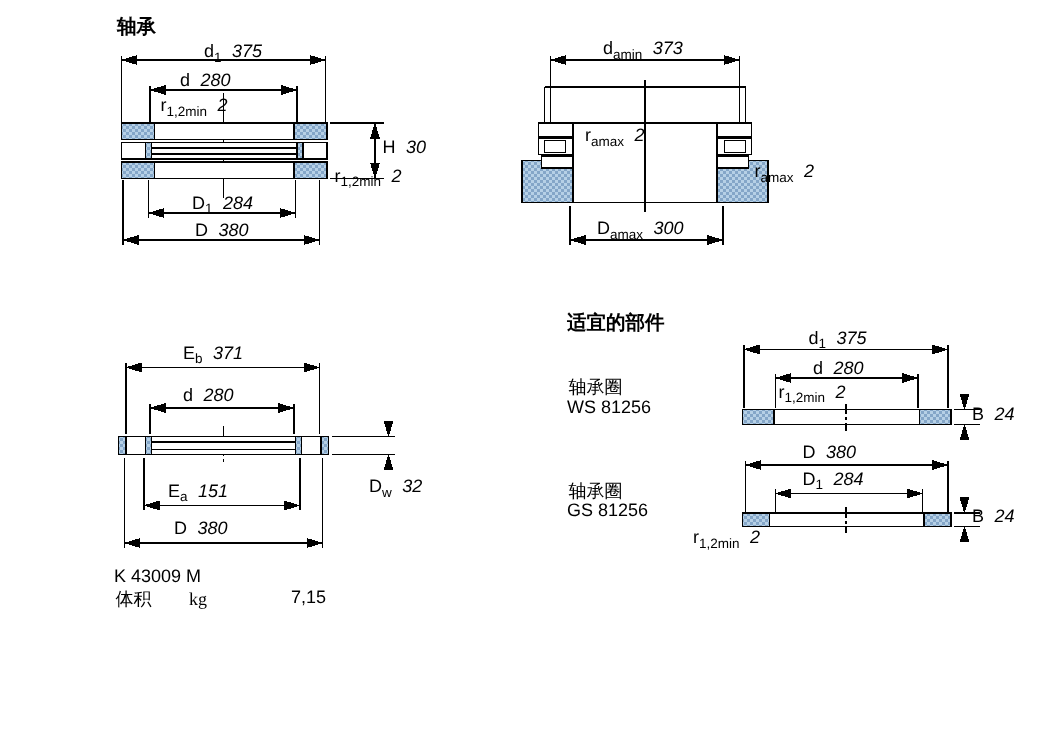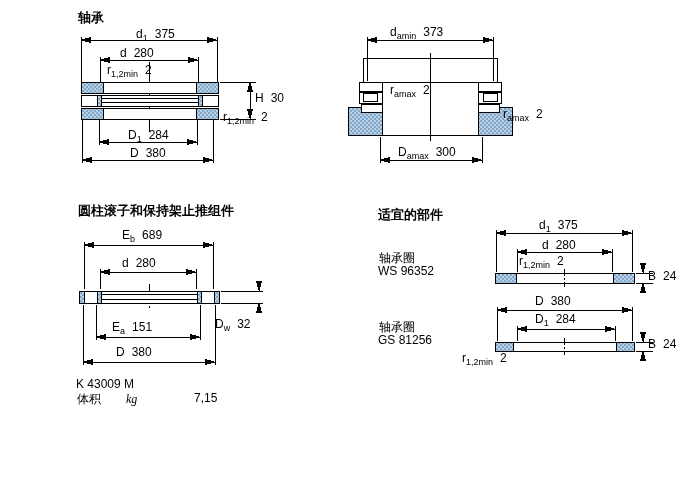--- a/index.html
+++ b/index.html
@@ -1,24 +1,24 @@
 <!DOCTYPE html>
 <html><head>
 <meta charset="utf-8">
 <style>
   html,body{margin:0;padding:0;background:#fff;}
   #page{position:relative;width:700px;height:452px;background:#ffffff;overflow:hidden;
         font-family:"Liberation Sans",sans-serif;color:#000;}
   #linework{position:absolute;left:0;top:0;}
   .dim{position:absolute;font-size:12px;line-height:13px;white-space:nowrap;}
   .dim sub{font-size:9px;line-height:9px;vertical-align:-3px;}
-  .dim .v{margin-left:7px;}
+  .dim .v{margin-left:7px;font-style:italic;}
   .title{position:absolute;font-size:13px;font-weight:bold;white-space:nowrap;}
   .txt{position:absolute;font-size:12px;white-space:nowrap;}
-  .serif{font-family:"Liberation Serif",serif;font-style:italic;}
+  .serif{font-family:"Liberation Serif",serif;}
 </style>
 </head>
 <body>
 
 <div id="page">
 
   <svg id="linework" width="700" height="500" viewBox="0 0 700 500" shape-rendering="crispEdges">
     <defs>
       <pattern id="hatch" width="4" height="4" patternUnits="userSpaceOnUse">
         <rect width="4" height="4" fill="#b6d0e6"></rect>
@@ -167,25 +167,24 @@
       <rect x="616" y="342" width="18" height="9" fill="url(#hatch)"></rect>
       <line x1="564" y1="338" x2="564" y2="355" stroke-dasharray="7 2 2 2"></line>
       <line x1="636" y1="342" x2="653" y2="342"></line>
       <line x1="636" y1="351" x2="653" y2="351"></line>
       <line x1="643" y1="334" x2="643" y2="342" marker-end="url(#arr)"></line>
       <line x1="643" y1="359" x2="643" y2="351" marker-end="url(#arr)"></line>
     </g>
   </svg>
 
   <div class="title" style="left:78px;top:9px">轴承</div>
-  <div class="title" style="left:78px;top:202px">圆柱滚子和保持架止推组件</div>
   <div class="title" style="left:378px;top:206px">适宜的部件</div>
 
   <div class="txt" style="left:379px;top:250px">轴承圈</div>
-  <div class="txt" style="left:378px;top:264px">WS 96352</div>
+  <div class="txt" style="left:378px;top:264px">WS 81256</div>
   <div class="txt" style="left:379px;top:319px">轴承圈</div>
   <div class="txt" style="left:378px;top:333px">GS 81256</div>
 
   <div class="txt" style="left:76px;top:377px">K 43009 M</div>
   <div class="txt" style="left:77px;top:391px">体积</div>
   <div class="txt serif" style="left:126px;top:392px">kg</div>
   <div class="txt" style="left:194px;top:391px">7,15</div>
 
   <div class="dim" style="left:136px;top:28px">
     <span>d</span><sub>1</sub><span class="v">375</span>
@@ -202,46 +201,46 @@
   <div class="dim" style="left:223px;top:111px">
     <span>r</span><sub>1,2min</sub><span class="v">2</span>
   </div>
   <div class="dim" style="left:128px;top:129px">
     <span>D</span><sub>1</sub><span class="v">284</span>
   </div>
   <div class="dim" style="left:130px;top:147px">
     <span>D</span><sub></sub><span class="v">380</span>
   </div>
 
-  <div class="dim" style="left:390px;top:26px">
+  <div class="dim" style="left:402px;top:26px">
     <span>d</span><sub>amin</sub><span class="v">373</span>
   </div>
   <div class="dim" style="left:390px;top:84px">
     <span>r</span><sub>amax</sub><span class="v">2</span>
   </div>
   <div class="dim" style="left:503px;top:108px">
     <span>r</span><sub>amax</sub><span class="v">2</span>
   </div>
   <div class="dim" style="left:398px;top:146px">
     <span>D</span><sub>amax</sub><span class="v">300</span>
   </div>
 
   <div class="dim" style="left:122px;top:229px">
-    <span>E</span><sub>b</sub><span class="v">689</span>
+    <span>E</span><sub>b</sub><span class="v">371</span>
   </div>
   <div class="dim" style="left:122px;top:257px">
     <span>d</span><sub></sub><span class="v">280</span>
   </div>
   <div class="dim" style="left:112px;top:321px">
     <span>E</span><sub>a</sub><span class="v">151</span>
   </div>
   <div class="dim" style="left:116px;top:346px">
     <span>D</span><sub></sub><span class="v">380</span>
   </div>
-  <div class="dim" style="left:215px;top:318px">
+  <div class="dim" style="left:246px;top:318px">
     <span>D</span><sub>w</sub><span class="v">32</span>
   </div>
 
   <div class="dim" style="left:539px;top:219px">
     <span>d</span><sub>1</sub><span class="v">375</span>
   </div>
   <div class="dim" style="left:542px;top:239px">
     <span>d</span><sub></sub><span class="v">280</span>
   </div>
   <div class="dim" style="left:519px;top:255px">

